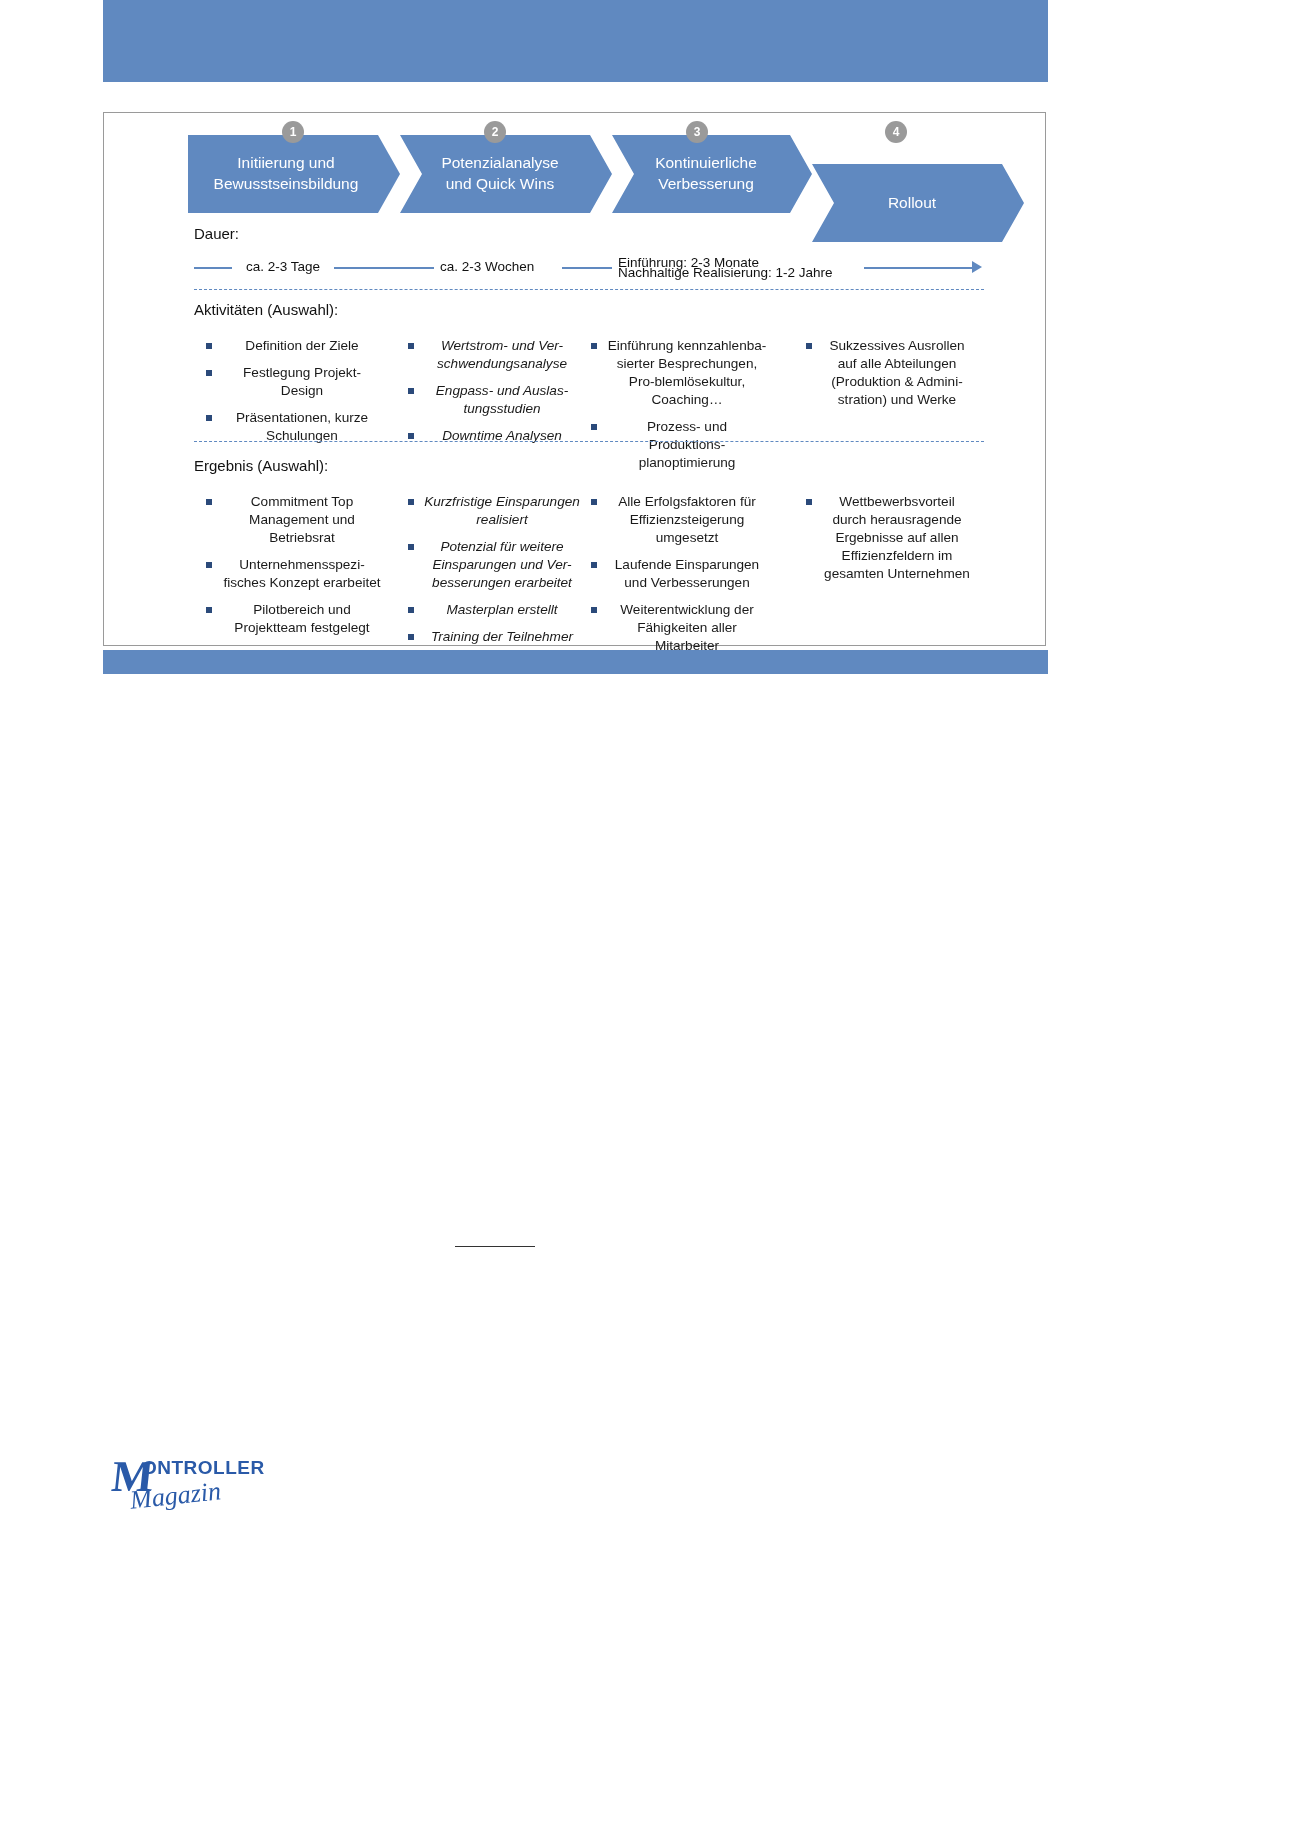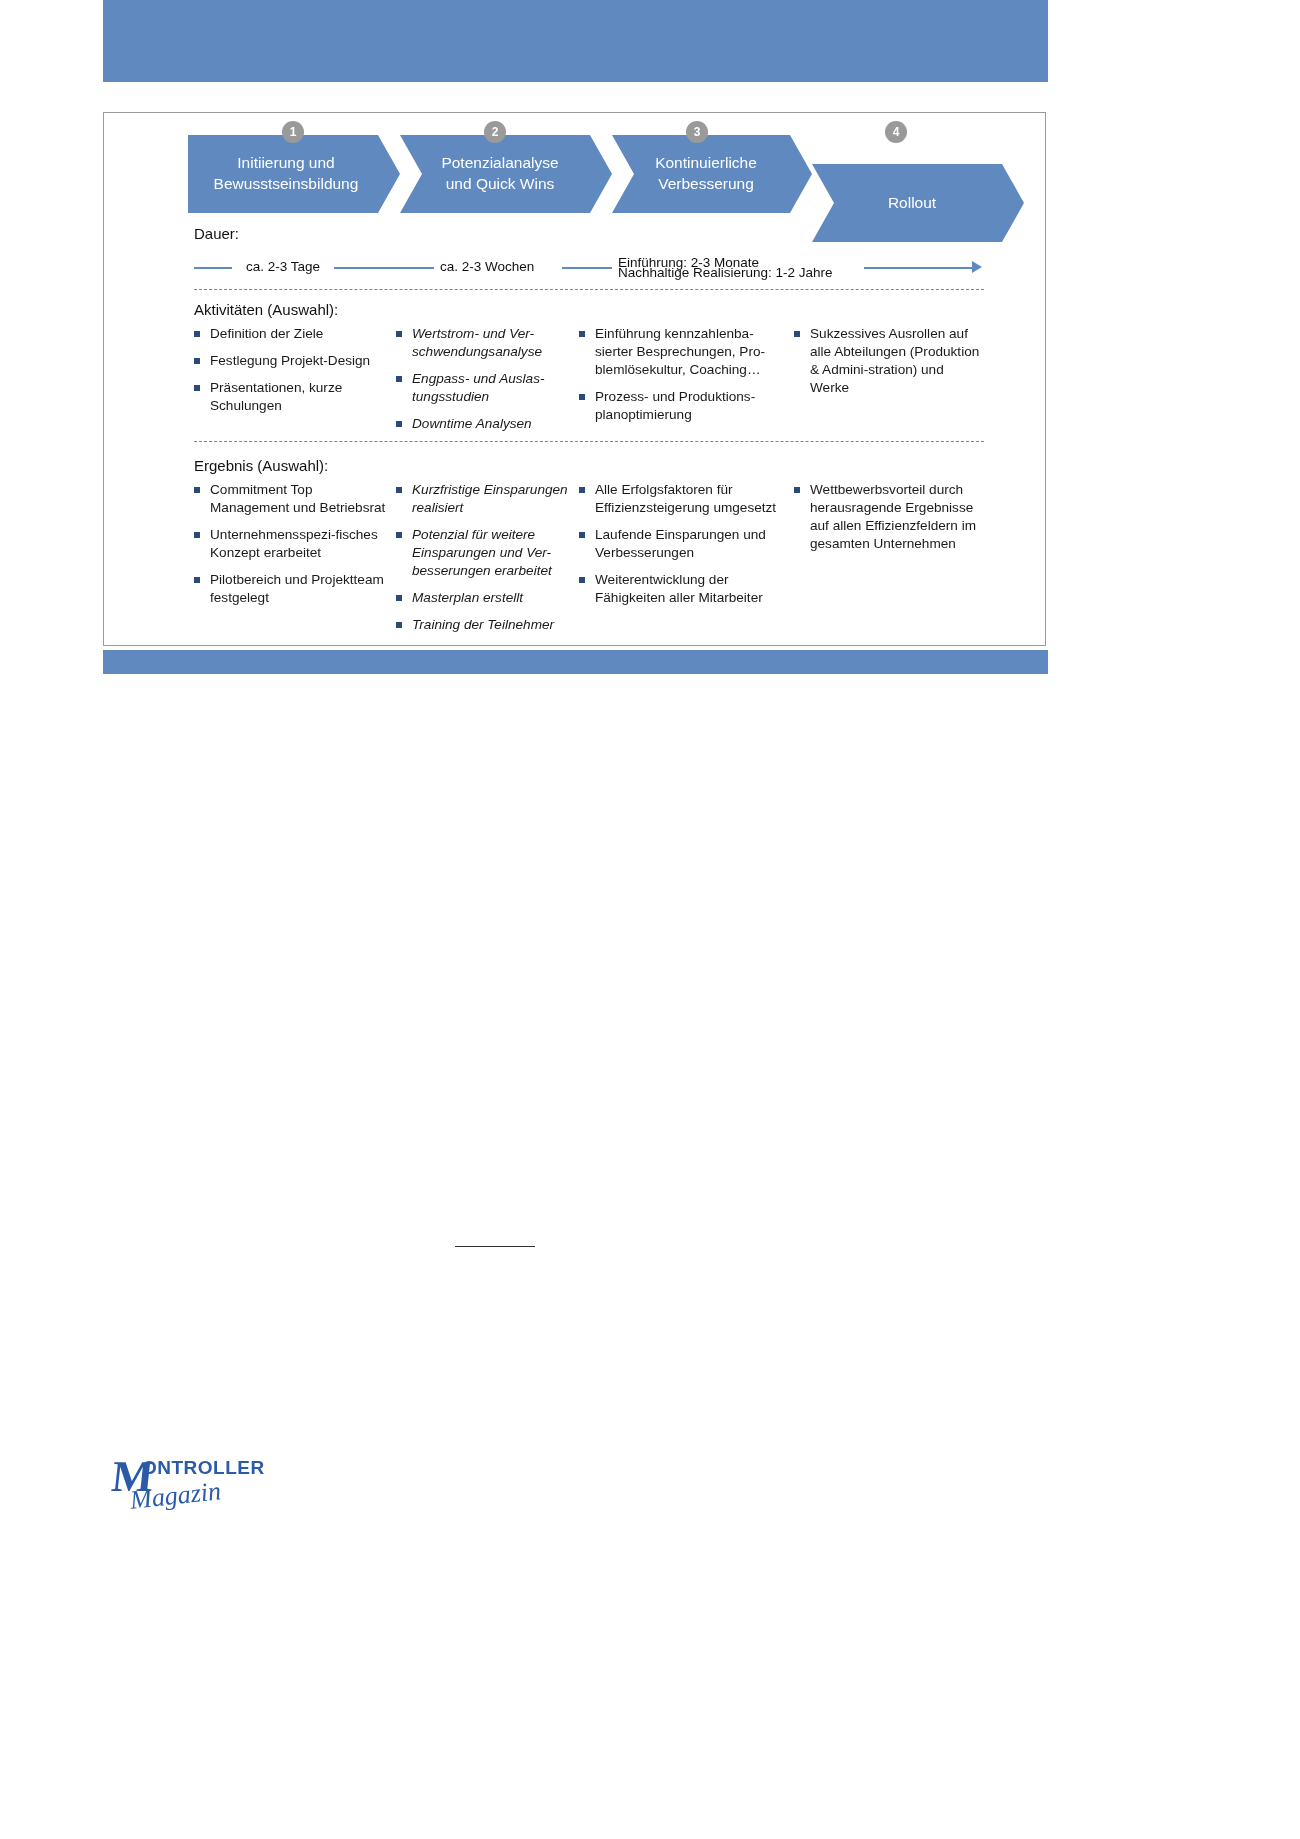--- a/index.html
+++ b/index.html
@@ -154,22 +154,23 @@
     position: absolute;
     box-sizing: border-box;
   }
   .col-1 { left: 90px;  width: 200px; }
   .col-2 { left: 292px; width: 196px; font-style: italic; }
   .col-3 { left: 475px; width: 200px; }
   .col-4 { left: 690px; width: 190px; }
 
   ul.bullets {
     list-style: none;
-    margin: 0;
+    margin: 12px;
     padding: 0;
+    text-align: center;
   }
   ul.bullets li {
     position: relative;
     padding-left: 16px;
     margin-bottom: 9px;
     font-size: 13.6px;
     line-height: 1.32;
     color: #1a1a1a;
   }
   ul.bullets li::before {

